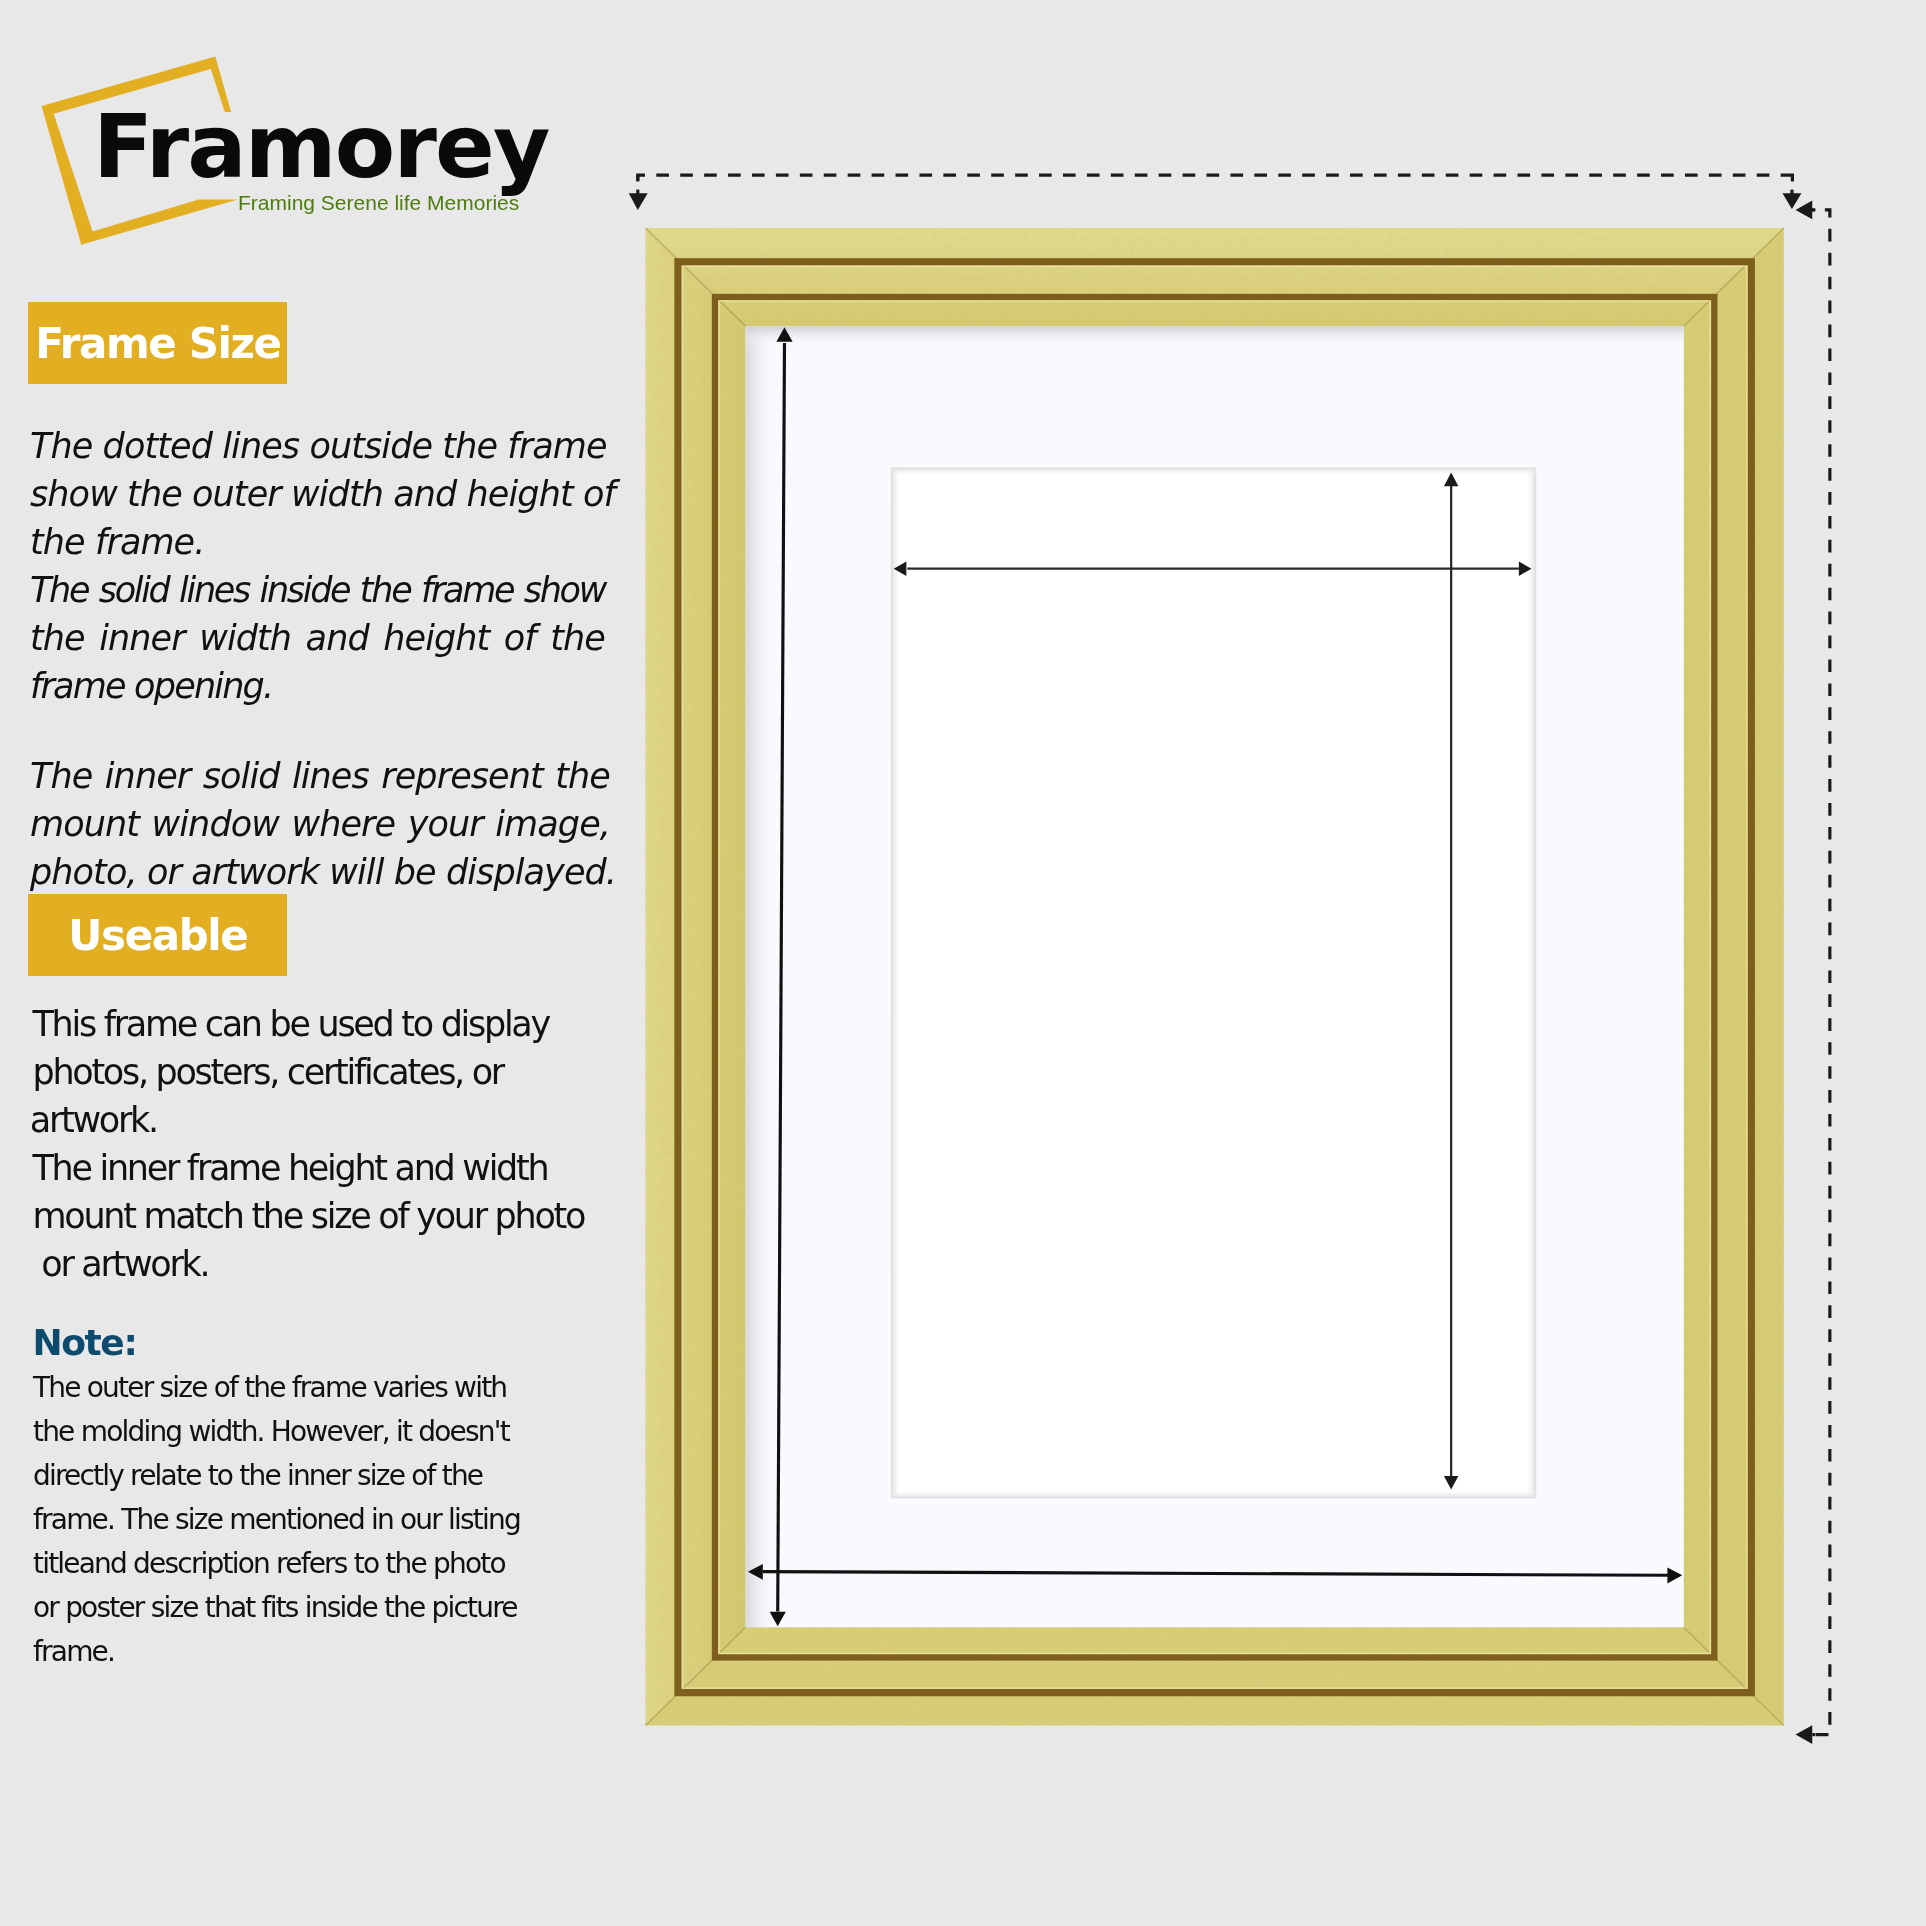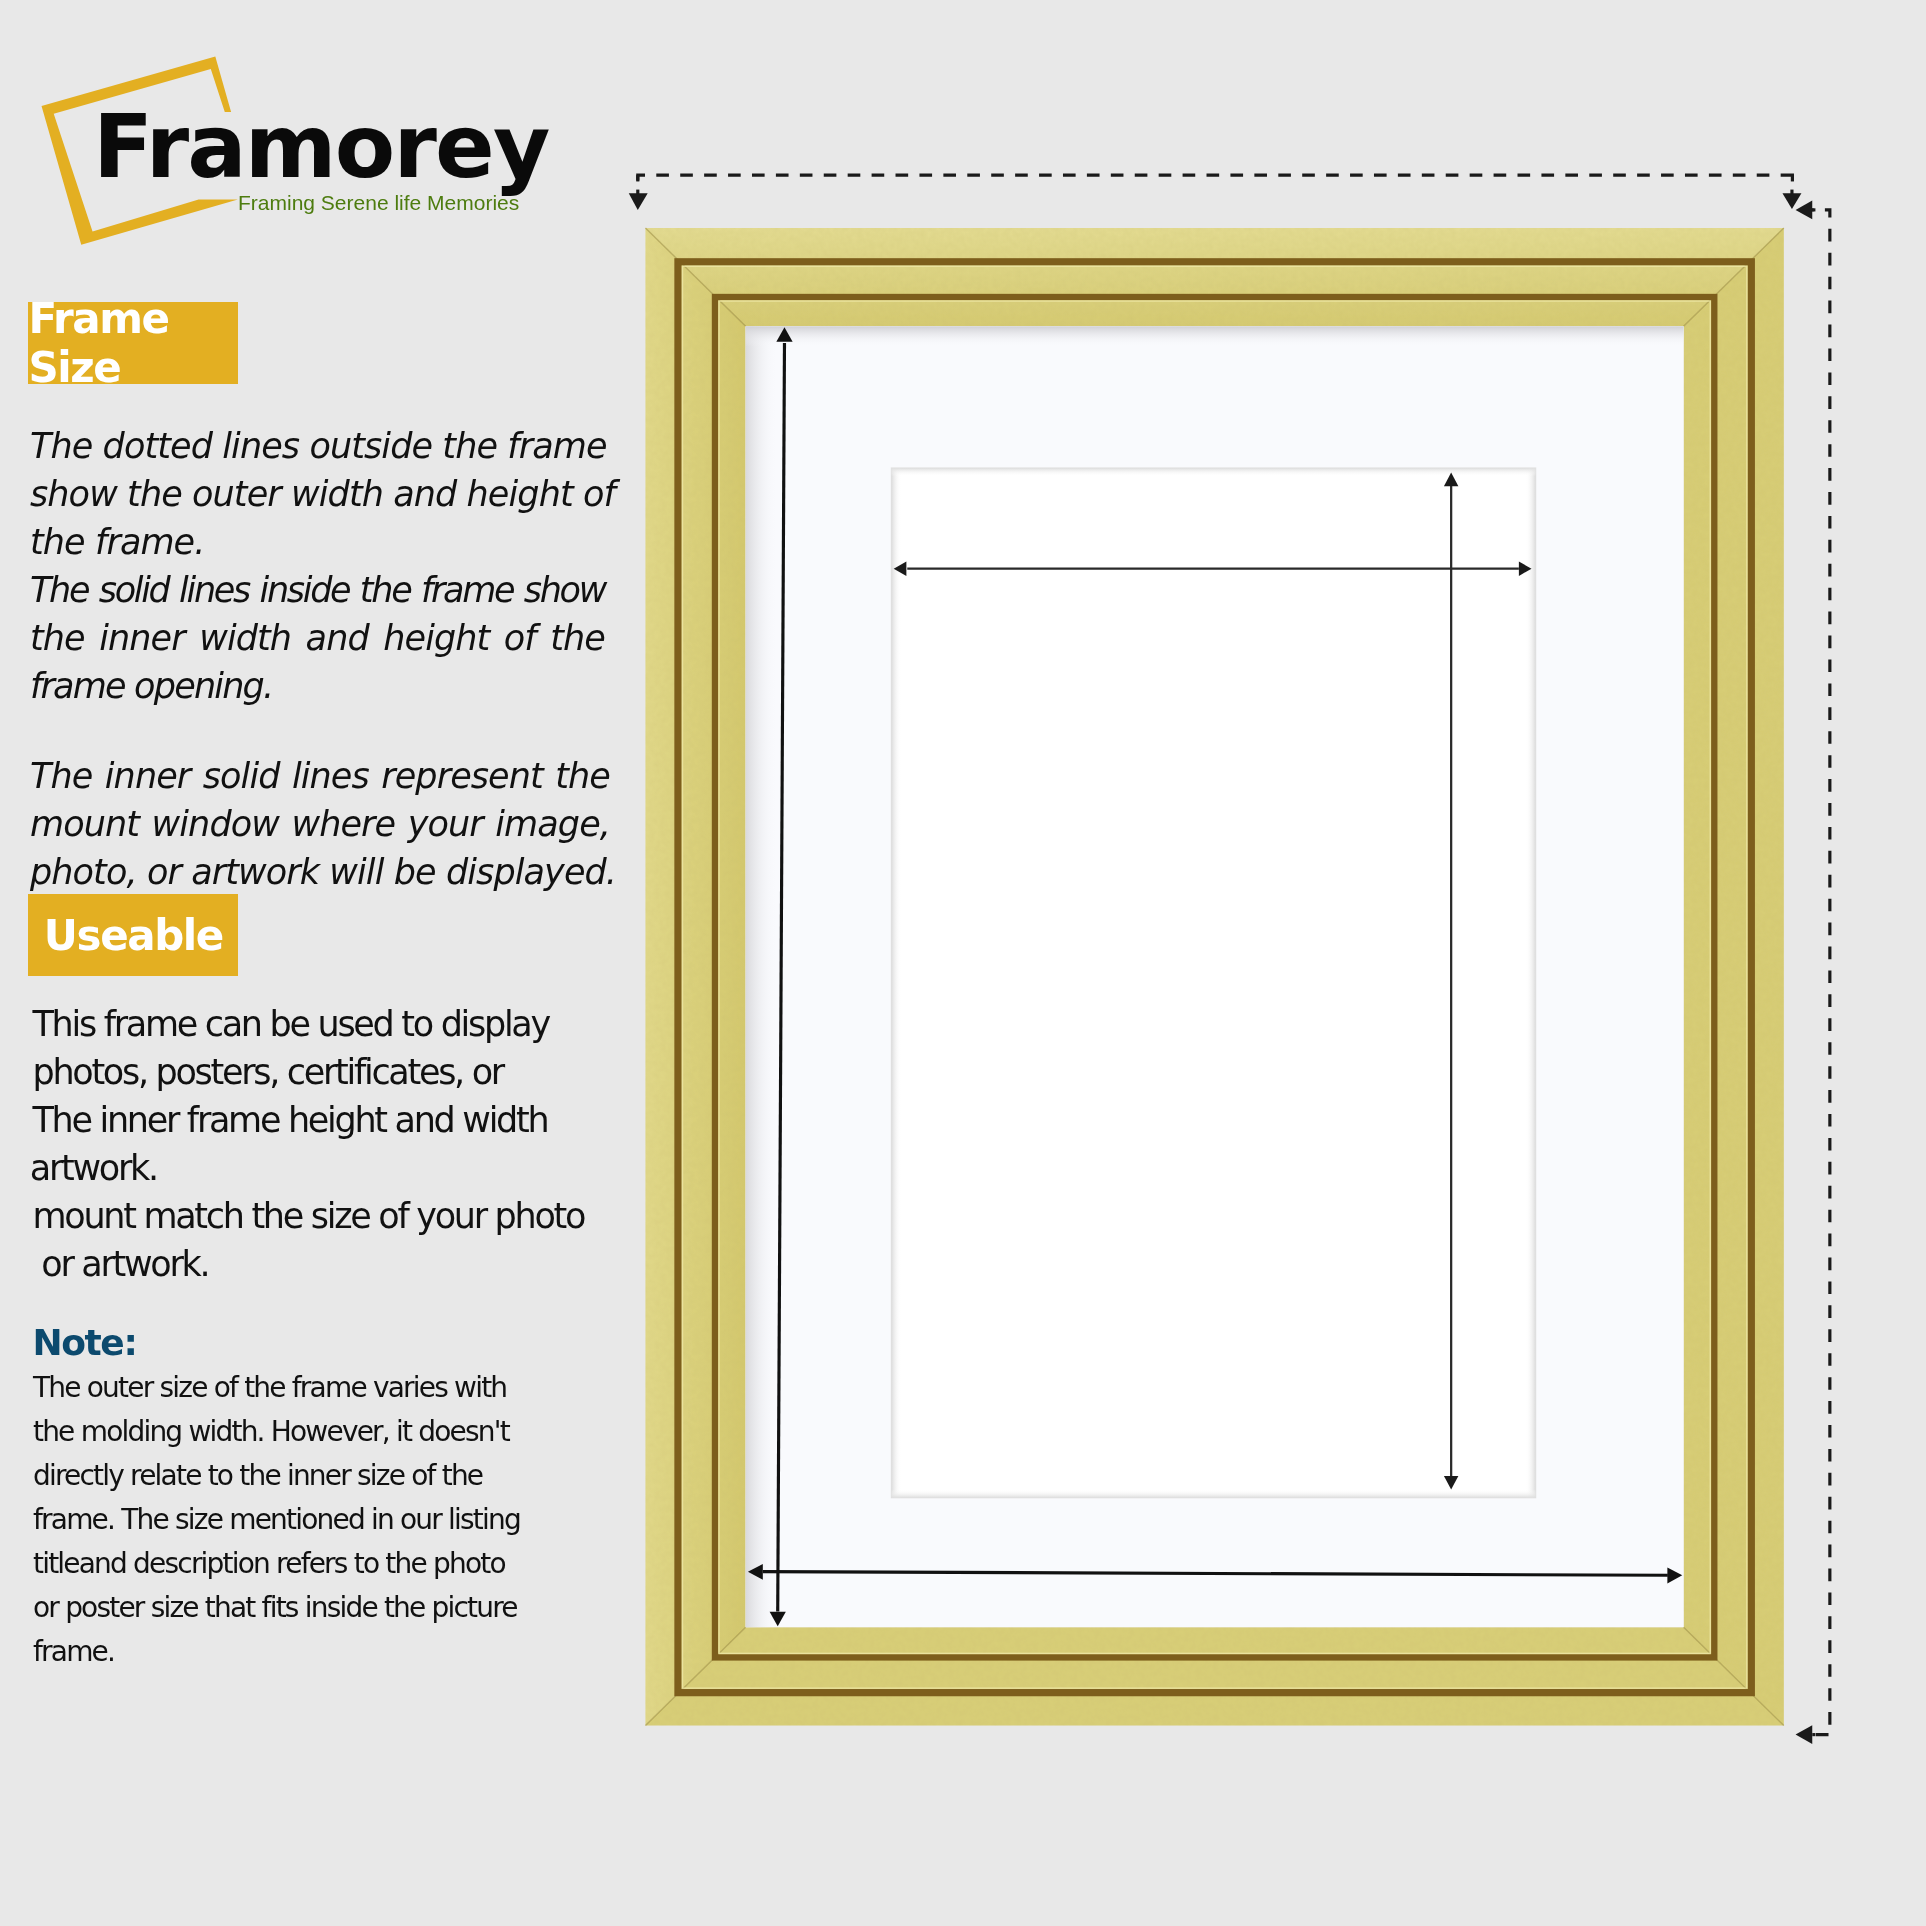--- a/index.html
+++ b/index.html
@@ -16,21 +16,21 @@
     font-family: "DejaVu Sans", sans-serif; font-weight: bold;
     font-size: 88px; letter-spacing: -1.8px; color: #0a0a0a; line-height: 1;
     white-space: nowrap;
   }
   .logo-tag {
     position: absolute; left: 238px; top: 192px;
     font-family: "Liberation Sans", sans-serif;
     font-size: 21px; color: #4d7c0f; white-space: nowrap; line-height: 1;
   }
   .badge {
-    position: absolute; left: 28.4px; width: 210px; height: 82px;
+    position: absolute; left: 28.4px; width: 259px; height: 82px;
     background: #e3af22; color: #fff;
     font-family: "DejaVu Sans", sans-serif; font-weight: bold;
     font-size: 42px; letter-spacing: -1.4px;
     display: flex; align-items: center; justify-content: center;
   }
   .para {
     position: absolute; left: 30px;
     font-family: "DejaVu Sans", sans-serif;
     color: #111; white-space: nowrap;
   }
@@ -70,22 +70,22 @@
   <span class="line" style="width:580px">The inner solid lines represent the</span>
   <span class="line" style="width:580px">mount window where your image,</span>
   <span class="line" style="width:580px">photo, or artwork will be displayed.</span>
 </div>
 
 <div class="badge" style="top:894px">Useable</div>
 
 <div class="para narrow" style="top:1000px;left:32.5px">
   <span class="line">This frame can be used to display</span>
   <span class="line">photos, posters, certificates, or</span>
+  <span class="line" style="margin-left:-2.7px">artwork.</span>
   <span class="line">The inner frame height and width</span>
-  <span class="line" style="margin-left:-2.7px">artwork.</span>
   <span class="line">mount match the size of your photo</span>
   <span class="line" style="white-space:pre"> or artwork.</span>
 </div>
 
 <div class="note-title">Note:</div>
 <div class="para note" style="top:1366px;left:33px">
   <span class="line">The outer size of the frame varies with</span>
   <span class="line">the molding width. However, it doesn't</span>
   <span class="line">directly relate to the inner size of the</span>
   <span class="line">frame. The size mentioned in our listing</span>

